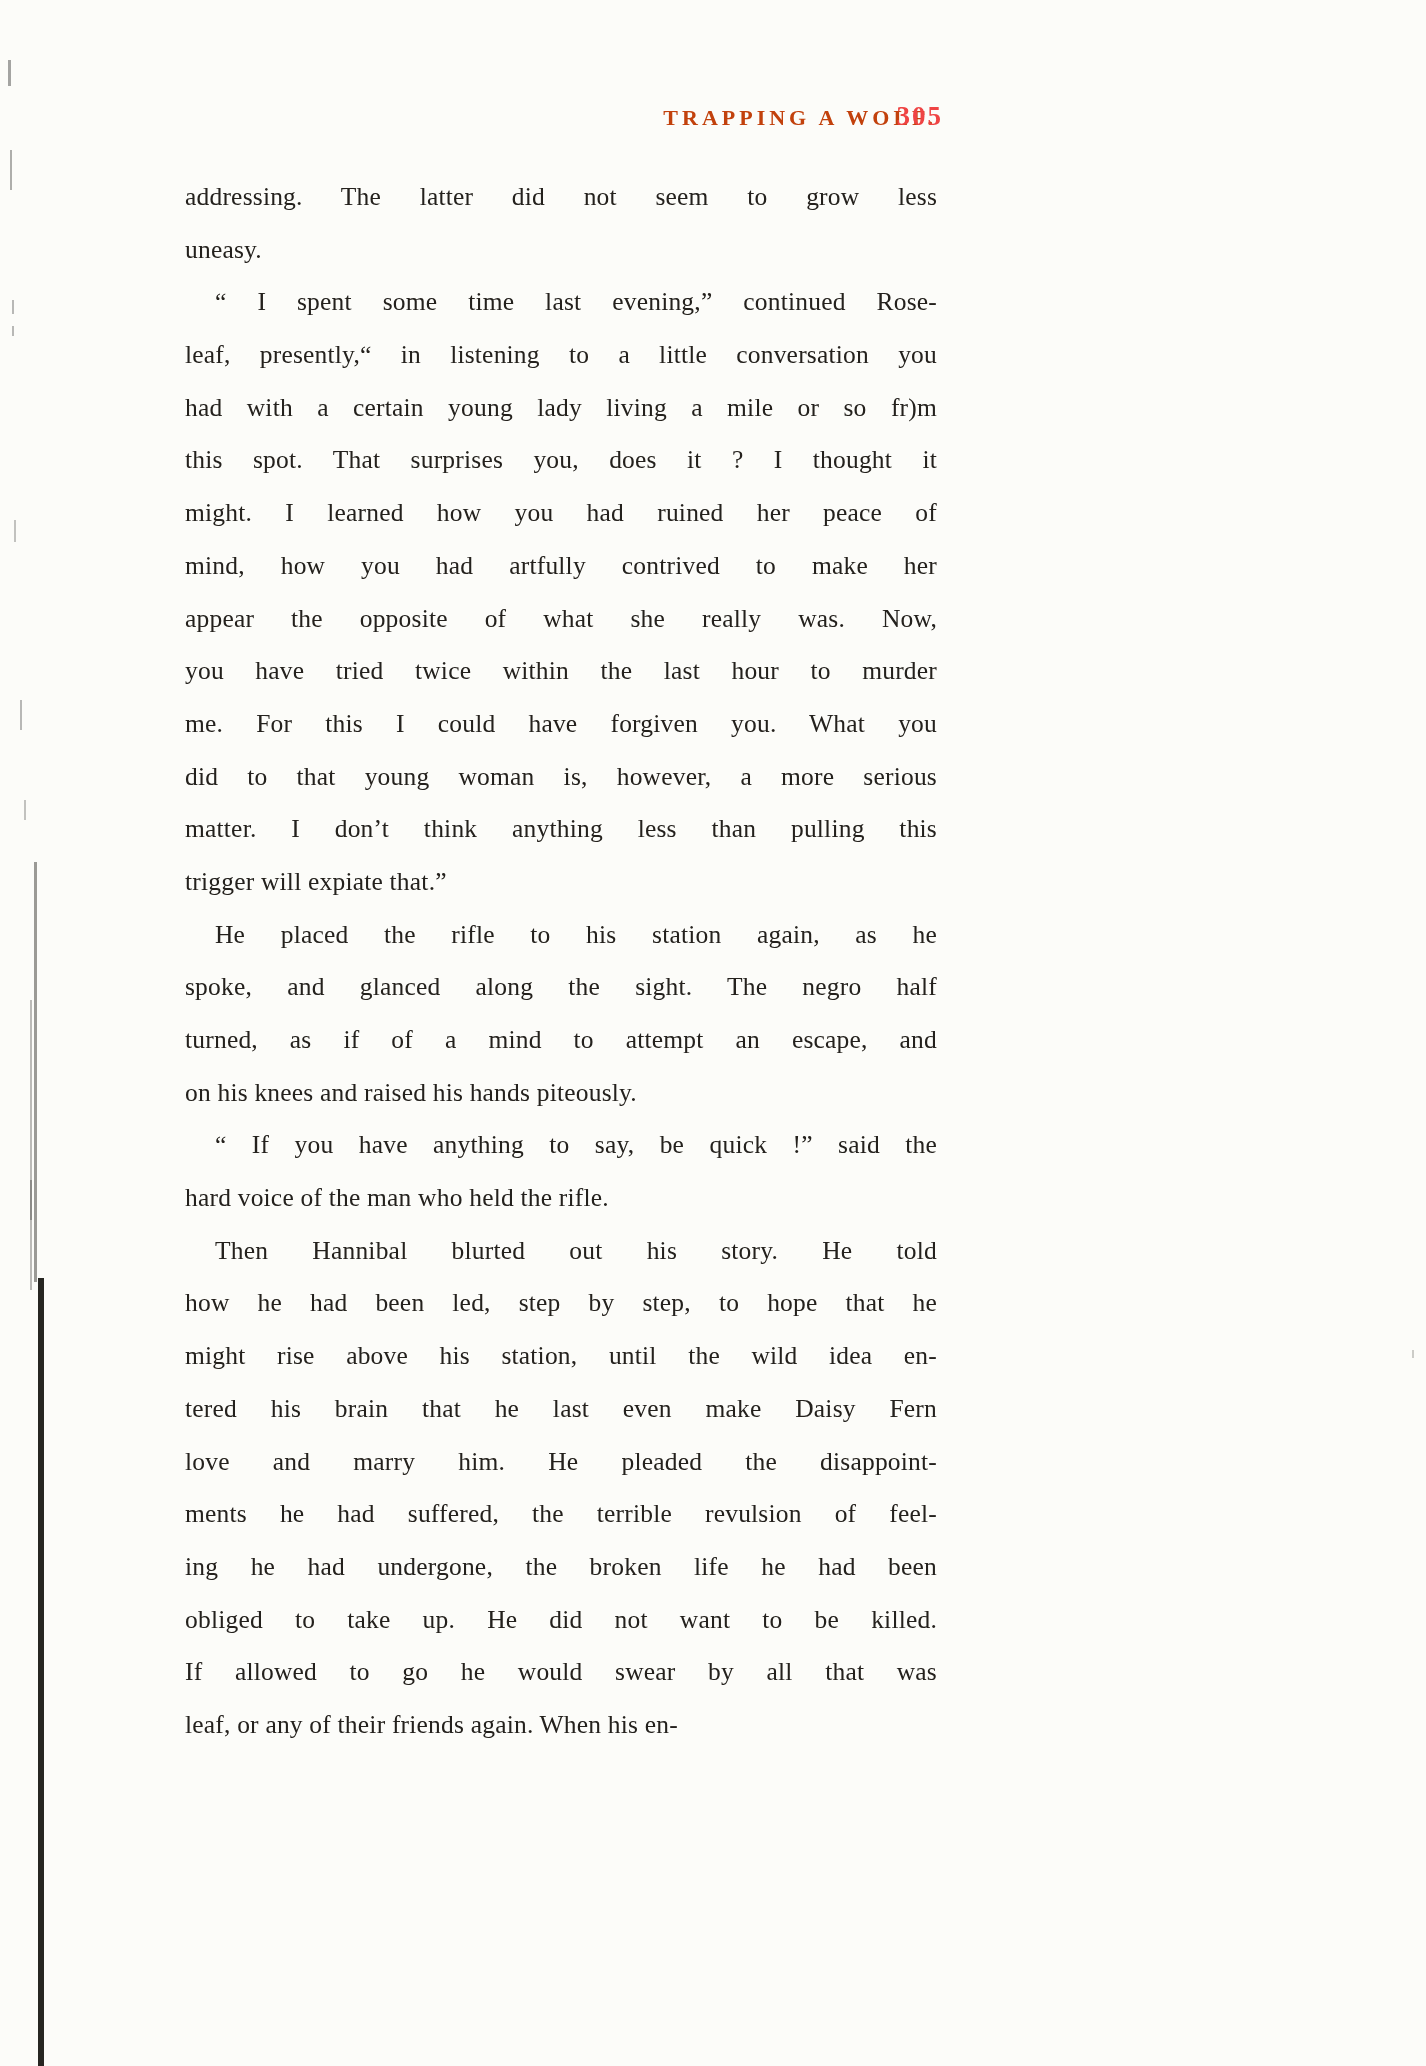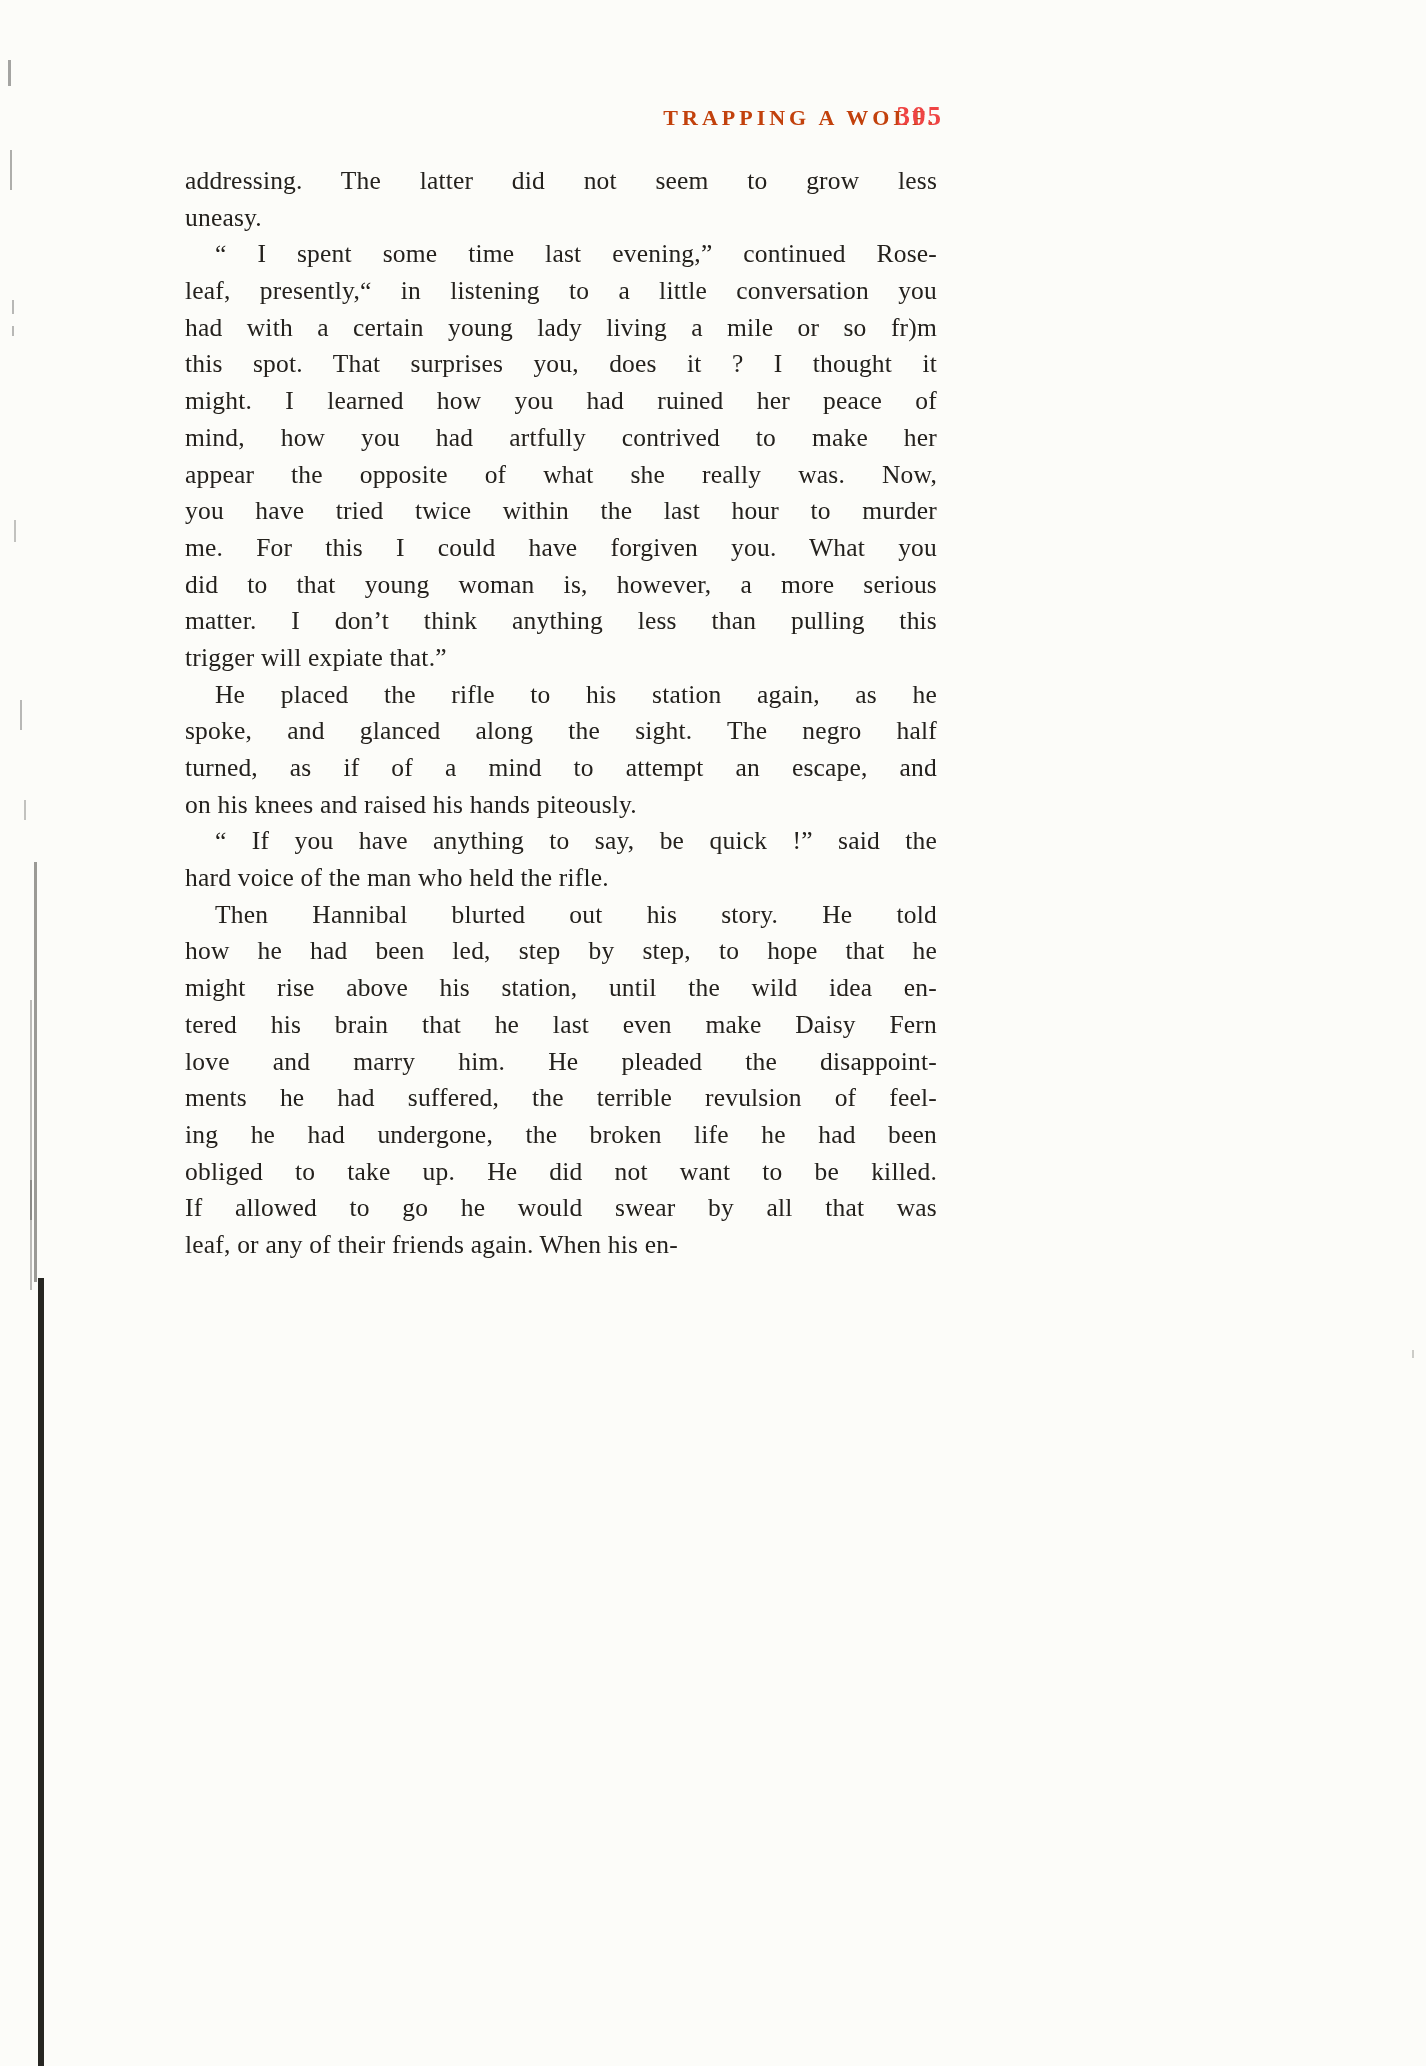--- a/index.html
+++ b/index.html
@@ -53,20 +53,21 @@
     width: 752px;
     font-size: 25.5px;
   }
   .line {
     height: 36.7px;
     line-height: 36.7px;
     text-align: justify;
     text-align-last: justify;
     white-space: normal;
     letter-spacing: 0.2px;
+    margin-top: 16px;
   }
   .line.final {
     text-align-last: left;
   }
   .line.indent {
     text-indent: 30px;
   }
   
   .artifact {
     position: absolute;

